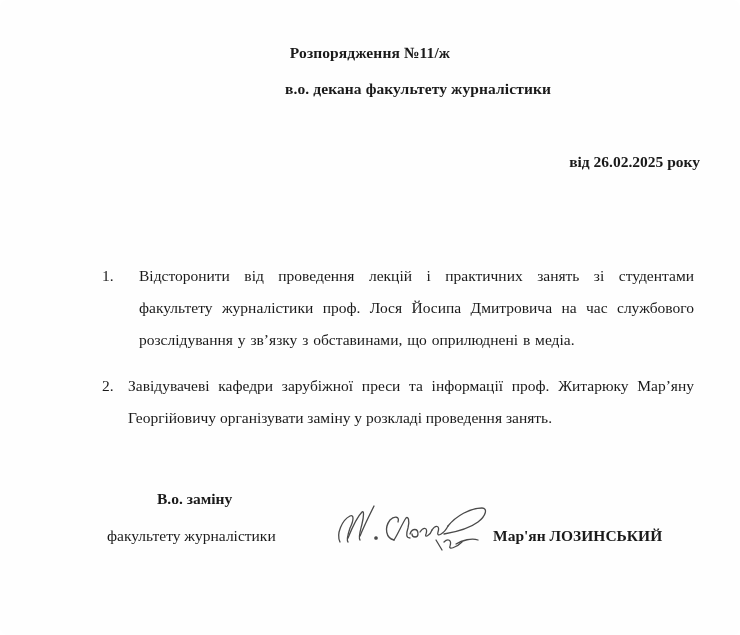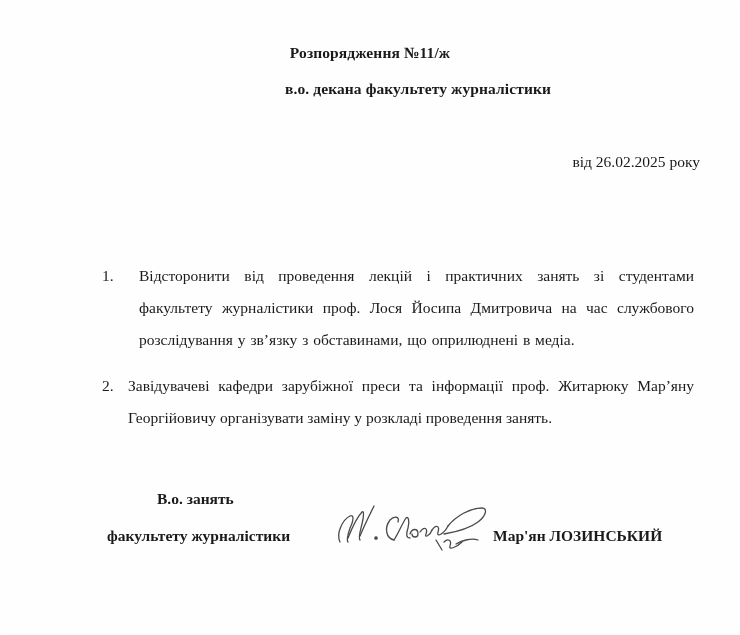--- a/index.html
+++ b/index.html
@@ -29,21 +29,21 @@
       font-weight: bold;
       font-size: 15.5px;
       letter-spacing: 0.1px;
     }
     .title-1 { top: 44px; }
     .title-2 { top: 80px; margin-left: 48px; }
     .date {
       position: absolute;
       right: 40px;
       top: 153px;
-      font-weight: normal;
+      font-weight: bold;
       font-size: 15.5px;
     }
     .item {
       position: absolute;
       left: 102px;
       width: 592px;
       font-size: 15.5px;
       line-height: 32px;
     }
     .item-1 { top: 260px; }
@@ -64,21 +64,21 @@
       position: absolute;
       left: 157px;
       top: 490px;
       font-weight: bold;
       font-size: 15.5px;
     }
     .sig-role-2 {
       position: absolute;
       left: 107px;
       top: 527px;
-      font-weight: bold;
+      font-weight: normal;
       font-size: 15.5px;
     }
     .sig-name {
       position: absolute;
       left: 493px;
       top: 527px;
       font-weight: bold;
       font-size: 15.5px;
     }
     .signature {
@@ -102,21 +102,21 @@
   <div class="item item-1">
     <span class="num">1.</span>
     <div class="body">Відсторонити від проведення лекцій і практичних занять зі студентами факультету журналістики проф. Лося Йосипа Дмитровича на час службового розслідування у зв’язку з обставинами, що оприлюднені в медіа.</div>
   </div>
 
   <div class="item item-2">
     <span class="num">2.</span>
     <div class="body">Завідувачеві кафедри зарубіжної преси та інформації проф. Житарюку Мар’яну Георгійовичу організувати заміну у розкладі проведення занять.</div>
   </div>
 
-  <div class="sig-role-1">В.о. занять</div>
+  <div class="sig-role-1">В.о. заміну</div>
   <div class="sig-role-2">факультету журналістики</div>
 
   <svg class="signature" viewBox="0 0 160 58" xmlns="http://www.w3.org/2000/svg">
     <g fill="none" stroke="#4a4a4a" stroke-width="1.3" stroke-linecap="round" stroke-linejoin="round">
 
       <path d="M8 44 C 4 36, 10 22, 18 18 C 22 16, 22 22, 18 30 C 16 36, 14 42, 16 44"></path>
       <path d="M16 40 C 20 30, 26 18, 30 14 C 32 12, 32 18, 30 26 C 28 34, 26 40, 28 42"></path>
       <path d="M28 38 C 32 28, 38 16, 42 8"></path>
       <circle cx="44" cy="40" r="1.2" fill="#4a4a4a"></circle>
 

